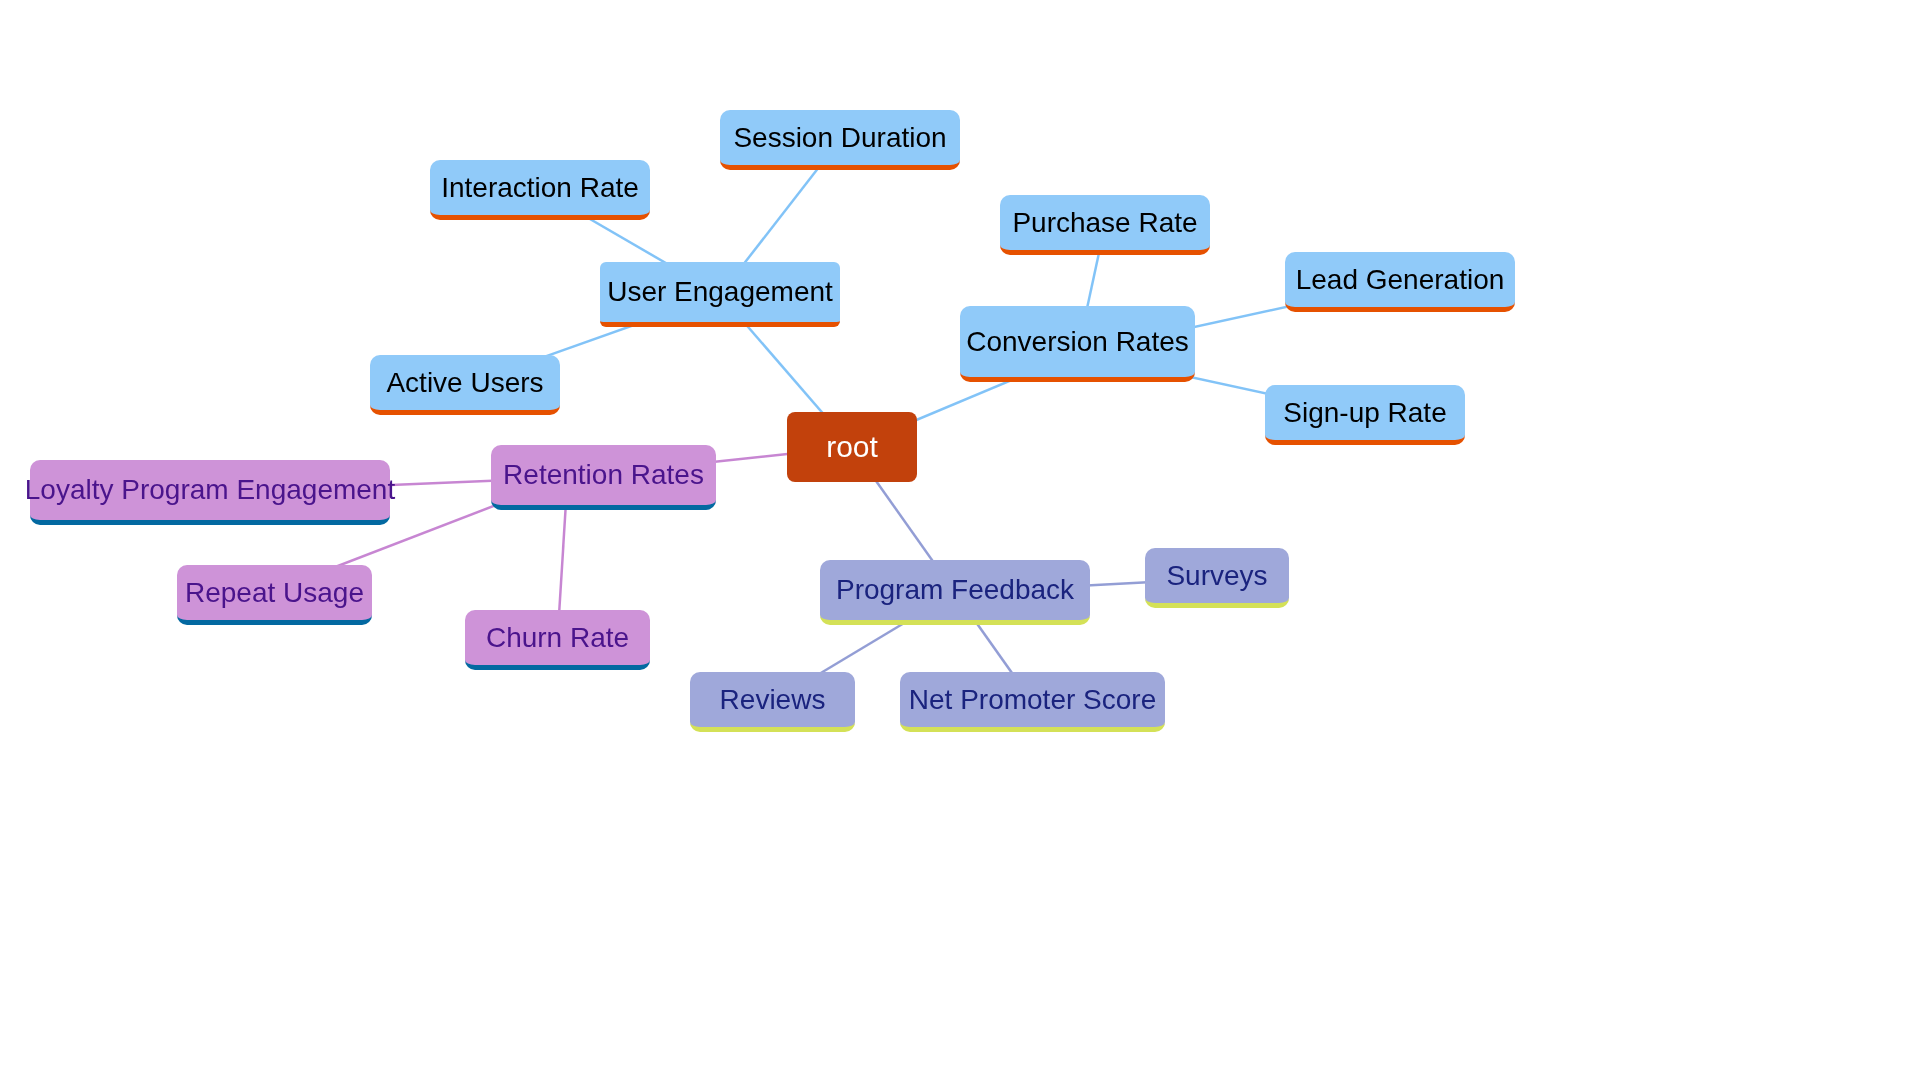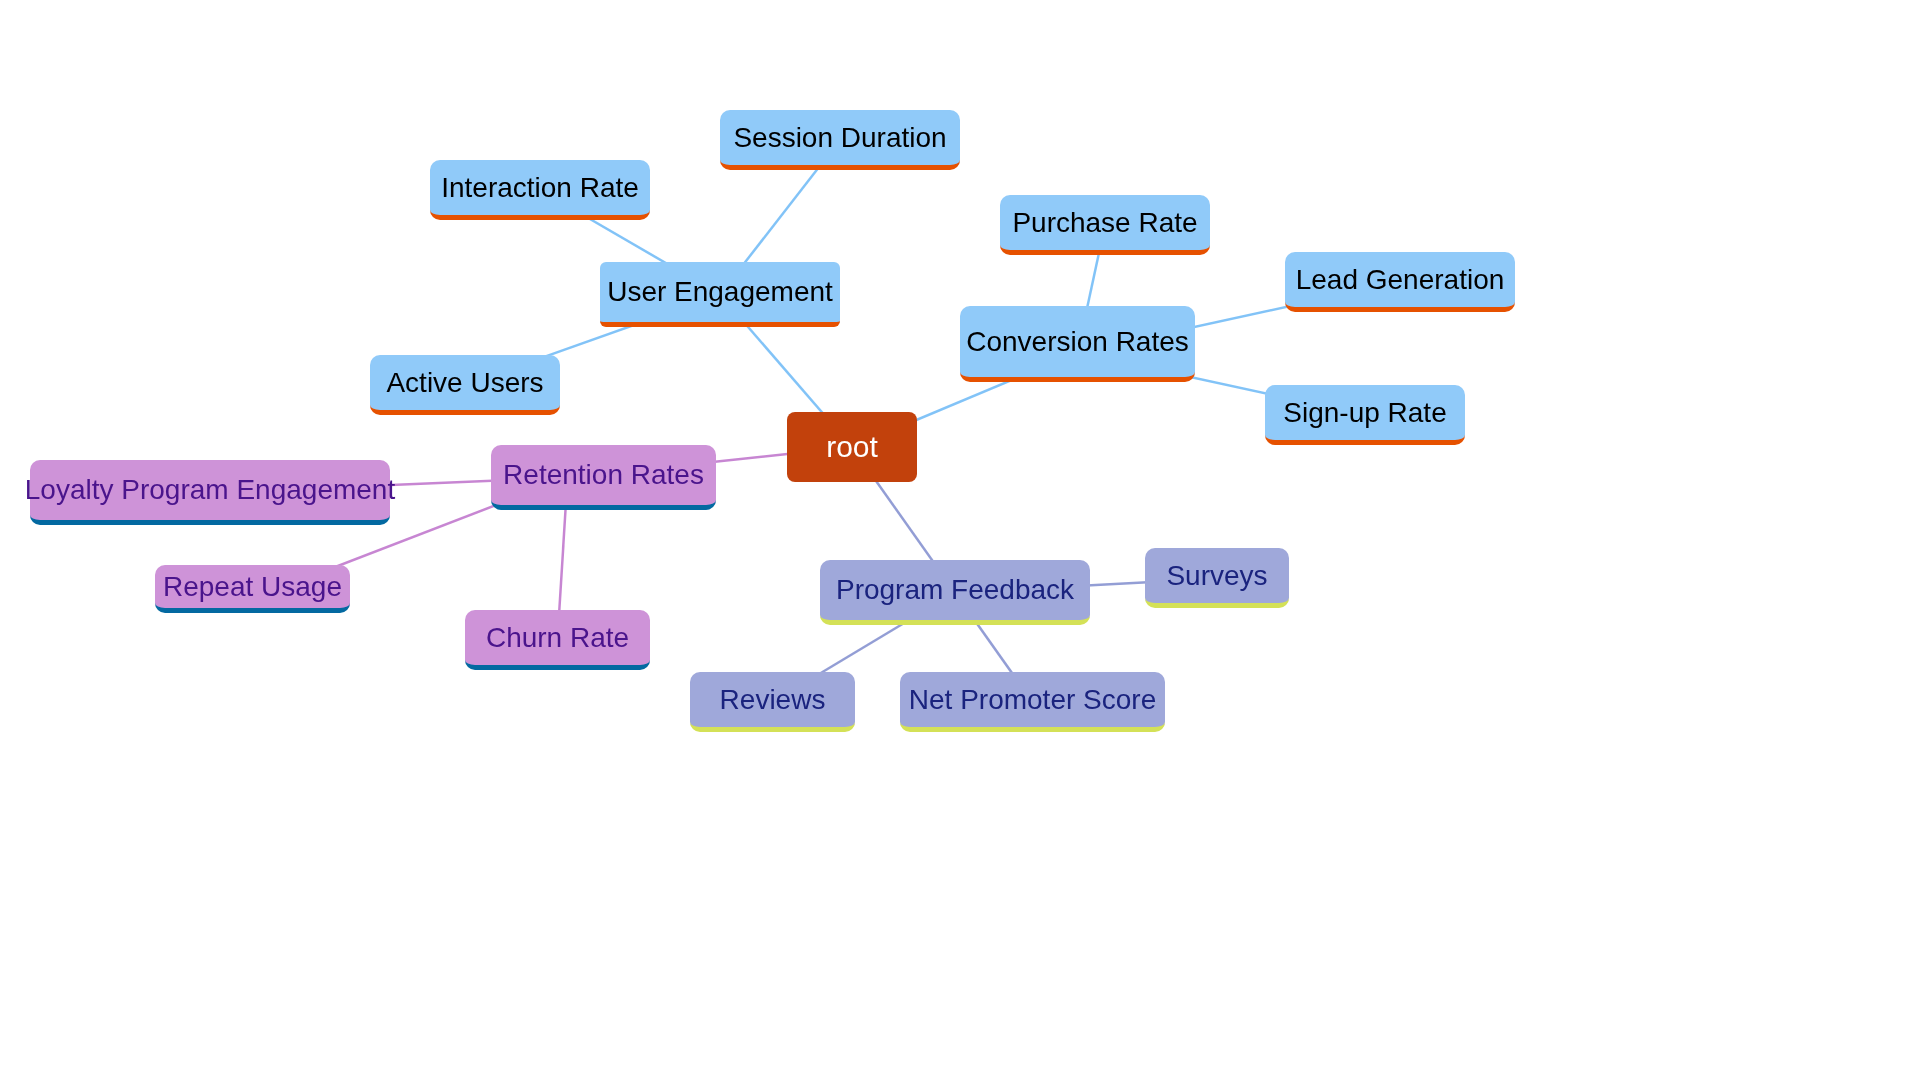--- a/index.html
+++ b/index.html
@@ -104,21 +104,21 @@
   </div>
 <div class="node node-blue" id="node-signup-rate" style="left: 1265px; top: 385px; width: 200px; height: 60px;">
     <span>Sign-up Rate</span>
   </div>
 <div class="node node-purple" id="node-retention-rates" style="left: 455px; top: 445px; width: 225px; height: 65px; margin-left: 36px;">
     <span>Retention Rates</span>
   </div>
 <div class="node node-purple" id="node-loyalty-program" style="left: 30px; top: 460px; width: 360px; height: 65px;">
     <span>Loyalty Program Engagement</span>
   </div>
-<div class="node node-purple" id="node-repeat-usage" style="left: 155px; top: 565px; width: 195px; height: 48px;">
+<div class="node node-purple" id="node-repeat-usage" style="left: 177px; top: 565px; width: 195px; height: 60px;">
     <span>Repeat Usage</span>
   </div>
 <div class="node node-purple" id="node-churn-rate" style="left: 465px; top: 610px; width: 185px; height: 60px;">
     <span>Churn Rate</span>
   </div>
 <div class="node node-indigo" id="node-customer-feedback" style="left: 820px; top: 560px; width: 270px; height: 65px;">
     <span>Program Feedback</span>
   </div>
 <div class="node node-indigo" id="node-surveys" style="left: 1145px; top: 548px; width: 144px; height: 60px;">
     <span>Surveys</span>

